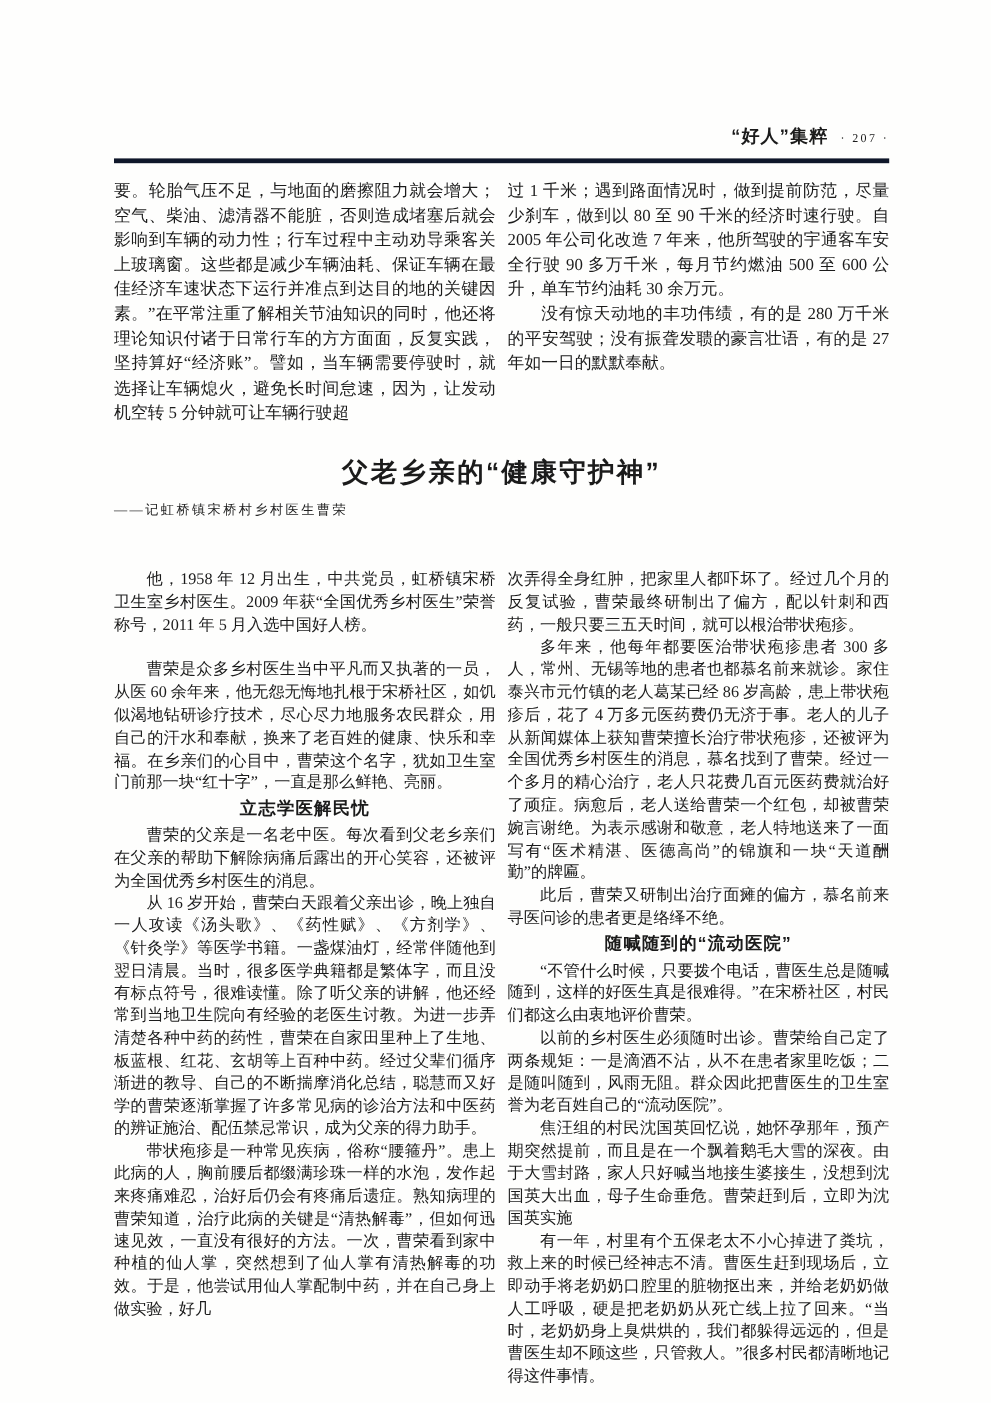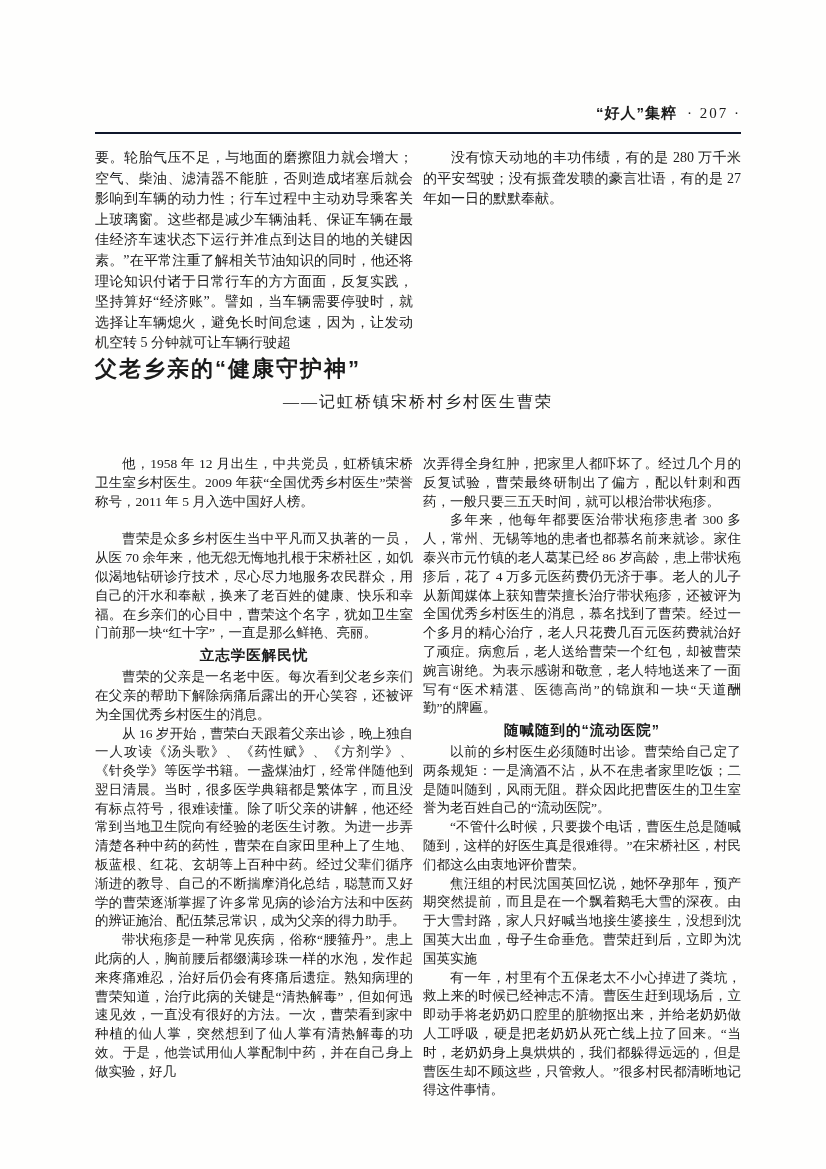--- a/index.html
+++ b/index.html
@@ -7,43 +7,43 @@
     position:relative;
     width:826px;height:1169px;
     background:#fefefd;
     font-family:"Liberation Serif","DejaVu Serif",serif;
     color:#1b1b1b;
     overflow:hidden;
   }
   .content{position:absolute;left:95px;top:104px;width:646px;}
   .running-head{
     display:flex;justify-content:flex-end;align-items:baseline;gap:10px;
-    padding-bottom:9px;border-bottom:2px solid #0f172a;
+    padding-bottom:9px;border-bottom:4px solid #0f172a;
   }
   .running-head .label{
     font-family:"Liberation Sans","DejaVu Sans",sans-serif;
     font-weight:bold;font-size:15px;letter-spacing:1px;
   }
-  .running-head .pageno{font-size:15px;letter-spacing:2px;}
+  .running-head .pageno{font-size:10px;letter-spacing:2px;}
   .two-col{display:flex;gap:10px;}
   .col{flex:1 1 0;min-width:0;}
   .sec-a{margin-top:14px;}
   .sec-a p{margin:0;font-size:14px;line-height:20.6px;text-align:justify;}
   .sec-b{margin-top:42px;}
   .sec-b p{margin:0;font-size:13.5px;line-height:18.8px;text-align:justify;}
   .indent{text-indent:2em;}
   .after-gap{margin-bottom:19px !important;}
   .art-title{
-    
+    margin-top:23px;text-align:center;
     font-family:"Liberation Sans","DejaVu Sans",sans-serif;
     font-weight:bold;font-size:22px;letter-spacing:2px;
   }
   .art-subtitle{
-    margin-top:8px;text-align:center;
-    font-size:16px;letter-spacing:2px;color:#222;
+    margin-top:8px;text-align:left;
+    font-size:11px;letter-spacing:2px;color:#222;
   }
   .col-heading{
     font-family:"Liberation Sans","DejaVu Sans",sans-serif;
     font-weight:bold;text-align:center;
     font-size:14.5px;line-height:19px;margin:3px 0;
     letter-spacing:1px;
   }
 </style>
 </head>
 <body>
@@ -54,41 +54,43 @@
     <div class="running-head">
       <span class="label">“好人”集粹</span>
       <span class="pageno">· 207 ·</span>
     </div>
 
     <div class="two-col sec-a">
       <div class="col">
         <p>要。轮胎气压不足，与地面的磨擦阻力就会增大；空气、柴油、滤清器不能脏，否则造成堵塞后就会影响到车辆的动力性；行车过程中主动劝导乘客关上玻璃窗。这些都是减少车辆油耗、保证车辆在最佳经济车速状态下运行并准点到达目的地的关键因素。”在平常注重了解相关节油知识的同时，他还将理论知识付诸于日常行车的方方面面，反复实践，坚持算好“经济账”。譬如，当车辆需要停驶时，就选择让车辆熄火，避免长时间怠速，因为，让发动机空转 5 分钟就可让车辆行驶超</p>
       </div>
       <div class="col">
+        <p>过 1 千米；遇到路面情况时，做到提前防范，尽量少刹车，做到以 80 至 90 千米的经济时速行驶。自 2005 年公司化改造 7 年来，他所驾驶的宇通客车安全行驶 90 多万千米，每月节约燃油 500 至 600 公升，单车节约油耗 30 余万元。</p>
         <p class="indent">没有惊天动地的丰功伟绩，有的是 280 万千米的平安驾驶；没有振聋发聩的豪言壮语，有的是 27 年如一日的默默奉献。</p>
       </div>
     </div>
 
     <div class="art-title">父老乡亲的“健康守护神”</div>
     <div class="art-subtitle">——记虹桥镇宋桥村乡村医生曹荣</div>
 
     <div class="two-col sec-b">
       <div class="col">
         <p class="indent after-gap">他，1958 年 12 月出生，中共党员，虹桥镇宋桥卫生室乡村医生。2009 年获“全国优秀乡村医生”荣誉称号，2011 年 5 月入选中国好人榜。</p>
-        <p class="indent">曹荣是众多乡村医生当中平凡而又执著的一员，从医 70 余年来，他无怨无悔地扎根于宋桥社区，如饥似渴地钻研诊疗技术，尽心尽力地服务农民群众，用自己的汗水和奉献，换来了老百姓的健康、快乐和幸福。在乡亲们的心目中，曹荣这个名字，犹如卫生室门前那一块“红十字”，一直是那么鲜艳、亮丽。</p>
+        <p class="indent">曹荣是众多乡村医生当中平凡而又执著的一员，从医 60 余年来，他无怨无悔地扎根于宋桥社区，如饥似渴地钻研诊疗技术，尽心尽力地服务农民群众，用自己的汗水和奉献，换来了老百姓的健康、快乐和幸福。在乡亲们的心目中，曹荣这个名字，犹如卫生室门前那一块“红十字”，一直是那么鲜艳、亮丽。</p>
         <div class="col-heading">立志学医解民忧</div>
         <p class="indent">曹荣的父亲是一名老中医。每次看到父老乡亲们在父亲的帮助下解除病痛后露出的开心笑容，还被评为全国优秀乡村医生的消息。</p>
         <p class="indent">从 16 岁开始，曹荣白天跟着父亲出诊，晚上独自一人攻读《汤头歌》、《药性赋》、《方剂学》、《针灸学》等医学书籍。一盏煤油灯，经常伴随他到翌日清晨。当时，很多医学典籍都是繁体字，而且没有标点符号，很难读懂。除了听父亲的讲解，他还经常到当地卫生院向有经验的老医生讨教。为进一步弄清楚各种中药的药性，曹荣在自家田里种上了生地、板蓝根、红花、玄胡等上百种中药。经过父辈们循序渐进的教导、自己的不断揣摩消化总结，聪慧而又好学的曹荣逐渐掌握了许多常见病的诊治方法和中医药的辨证施治、配伍禁忌常识，成为父亲的得力助手。</p>
         <p class="indent">带状疱疹是一种常见疾病，俗称“腰箍丹”。患上此病的人，胸前腰后都缀满珍珠一样的水泡，发作起来疼痛难忍，治好后仍会有疼痛后遗症。熟知病理的曹荣知道，治疗此病的关键是“清热解毒”，但如何迅速见效，一直没有很好的方法。一次，曹荣看到家中种植的仙人掌，突然想到了仙人掌有清热解毒的功效。于是，他尝试用仙人掌配制中药，并在自己身上做实验，好几</p>
       </div>
       <div class="col">
         <p>次弄得全身红肿，把家里人都吓坏了。经过几个月的反复试验，曹荣最终研制出了偏方，配以针刺和西药，一般只要三五天时间，就可以根治带状疱疹。</p>
         <p class="indent">多年来，他每年都要医治带状疱疹患者 300 多人，常州、无锡等地的患者也都慕名前来就诊。家住泰兴市元竹镇的老人葛某已经 86 岁高龄，患上带状疱疹后，花了 4 万多元医药费仍无济于事。老人的儿子从新闻媒体上获知曹荣擅长治疗带状疱疹，还被评为全国优秀乡村医生的消息，慕名找到了曹荣。经过一个多月的精心治疗，老人只花费几百元医药费就治好了顽症。病愈后，老人送给曹荣一个红包，却被曹荣婉言谢绝。为表示感谢和敬意，老人特地送来了一面写有“医术精湛、医德高尚”的锦旗和一块“天道酬勤”的牌匾。</p>
+        <p class="indent">此后，曹荣又研制出治疗面瘫的偏方，慕名前来寻医问诊的患者更是络绎不绝。</p>
         <div class="col-heading">随喊随到的“流动医院”</div>
+        <p class="indent">“不管什么时候，只要拨个电话，曹医生总是随喊随到，这样的好医生真是很难得。”在宋桥社区，村民们都这么由衷地评价曹荣。</p>
         <p class="indent">以前的乡村医生必须随时出诊。曹荣给自己定了两条规矩：一是滴酒不沾，从不在患者家里吃饭；二是随叫随到，风雨无阻。群众因此把曹医生的卫生室誉为老百姓自己的“流动医院”。</p>
-        <p class="indent">“不管什么时候，只要拨个电话，曹医生总是随喊随到，这样的好医生真是很难得。”在宋桥社区，村民们都这么由衷地评价曹荣。</p>
         <p class="indent">焦汪组的村民沈国英回忆说，她怀孕那年，预产期突然提前，而且是在一个飘着鹅毛大雪的深夜。由于大雪封路，家人只好喊当地接生婆接生，没想到沈国英大出血，母子生命垂危。曹荣赶到后，立即为沈国英实施</p>
         <p class="indent">有一年，村里有个五保老太不小心掉进了粪坑，救上来的时候已经神志不清。曹医生赶到现场后，立即动手将老奶奶口腔里的脏物抠出来，并给老奶奶做人工呼吸，硬是把老奶奶从死亡线上拉了回来。“当时，老奶奶身上臭烘烘的，我们都躲得远远的，但是曹医生却不顾这些，只管救人。”很多村民都清晰地记得这件事情。</p>
       </div>
     </div>
 
   </div>
 </div>
 
 </body></html>

